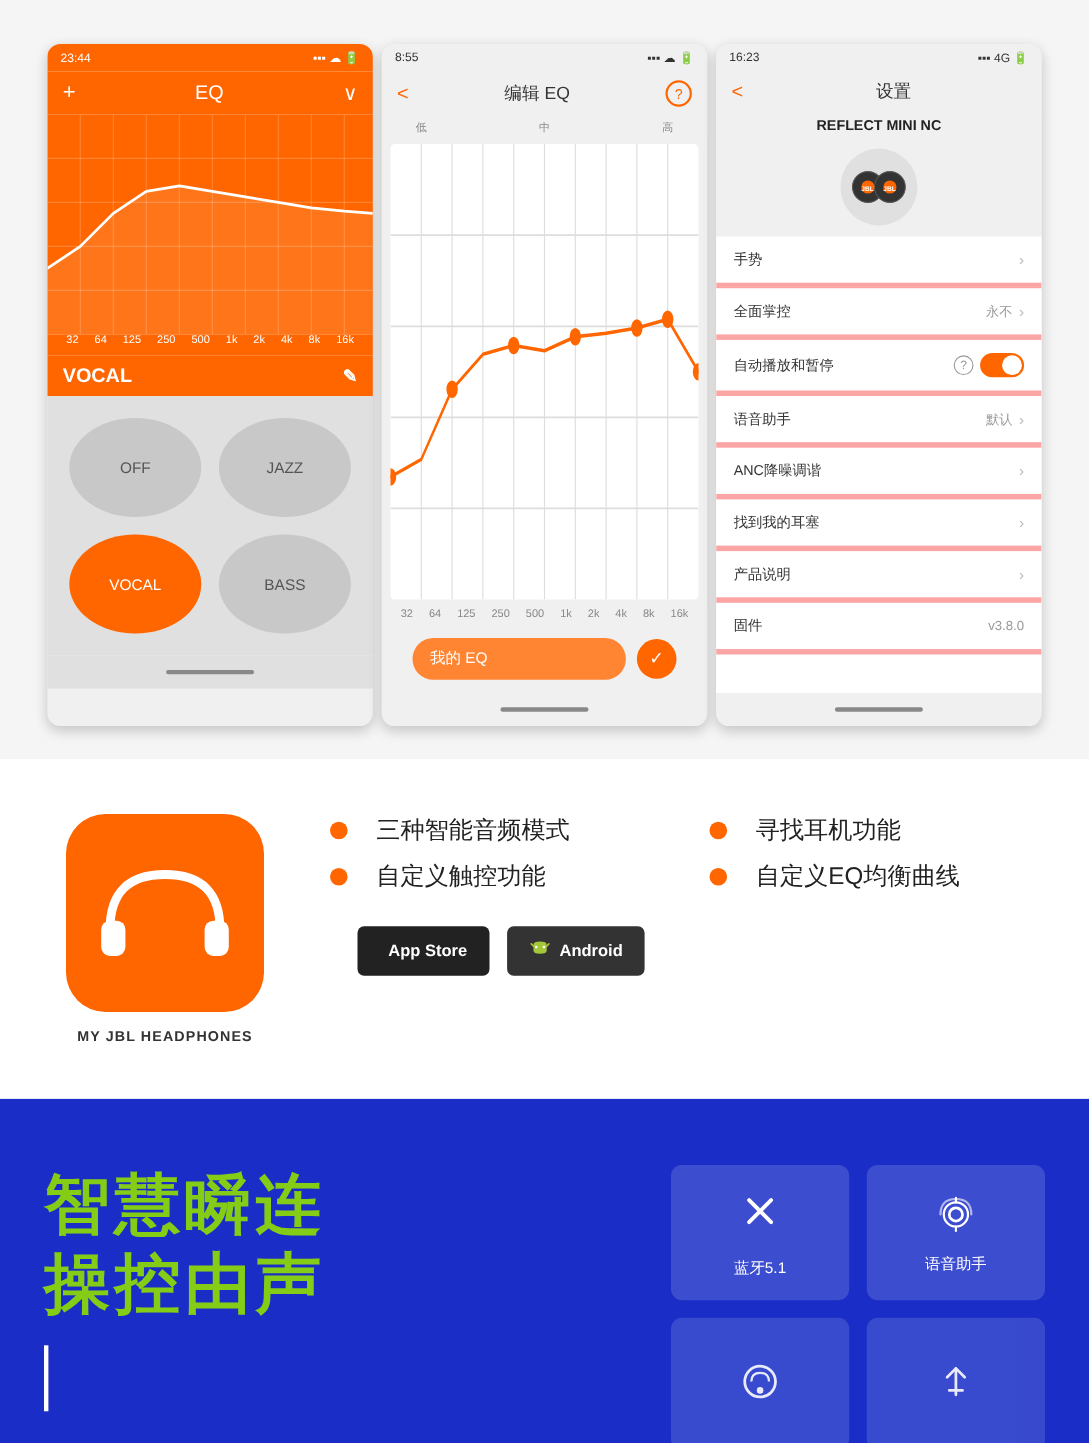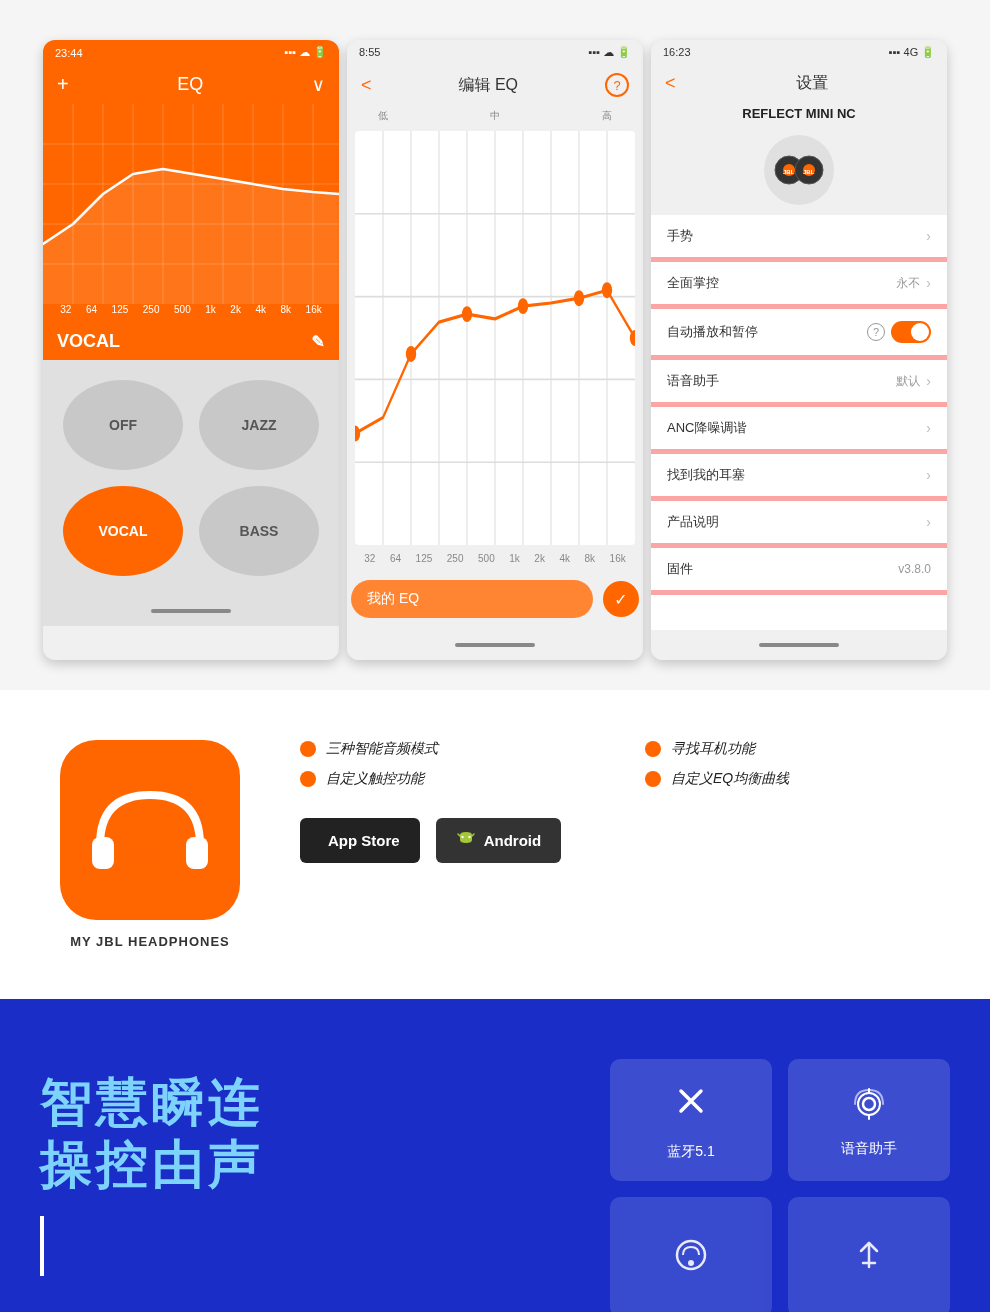--- a/index.html
+++ b/index.html
@@ -86,21 +86,21 @@
       padding: 20px;
     }
     .eq-btn {
       background: #c8c8c8;
       border-radius: 50%;
       display: flex;
       align-items: center;
       justify-content: center;
       font-size: 14px;
       color: #555;
-      font-weight: bold;
+      font-weight: normal;
       height: 90px;
     }
     .eq-btn.active {
       background: #ff6600;
       color: white;
     }
     .phone1-home {
       background: #e0e0e0;
       height: 30px;
       display: flex;
@@ -153,21 +153,21 @@
     .phone2-freq-bottom {
       display: flex;
       justify-content: space-around;
       padding: 4px 10px;
       font-size: 10px;
       color: #888;
       background: #f0f0f0;
     }
     .phone2-input-row {
       background: #f0f0f0;
-      padding: 12px 4px;
+      padding: 12px 28px;
       display: flex;
       align-items: center;
       gap: 10px;
     }
     .phone2-input {
       flex: 1;
       background: #ff8533;
       border-radius: 20px;
       padding: 10px 16px;
       color: white;
@@ -341,36 +341,36 @@
     }
     .features-grid {
       display: grid;
       grid-template-columns: 1fr 1fr;
       gap: 12px 40px;
       margin-bottom: 30px;
     }
     .feature-item {
       display: flex;
       align-items: center;
-      gap: 10px;
-      font-size: 14px;
+      gap: 26px;
+      font-size: 22px;
       color: #222;
-      font-style: italic;
     }
     .feature-dot {
       width: 16px;
       height: 16px;
       background: #ff6600;
       border-radius: 50%;
       flex-shrink: 0;
     }
     .download-buttons {
       display: flex;
       gap: 16px;
       margin-top: 10px;
+      margin-left: 25px;
     }
     .store-btn {
       display: flex;
       align-items: center;
       gap: 8px;
       background: #222;
       color: white;
       padding: 10px 20px;
       border-radius: 6px;
       font-size: 15px;
@@ -388,27 +388,26 @@
       padding: 60px 40px 40px 40px;
       min-height: 350px;
       display: flex;
       align-items: flex-start;
       gap: 40px;
     }
     .blue-text-area {
       flex: 1;
     }
     .blue-title {
-      font-size: 52px;
+      font-size: 60px;
       font-weight: 900;
-      color: #7dd3fc;
+      color: #84cc16;
       line-height: 1.2;
       letter-spacing: 4px;
       margin-bottom: 20px;
-      margin-top: 12px;
     }
     .blue-underline {
       width: 4px;
       height: 60px;
       background: white;
       margin-top: 10px;
     }
     .blue-icons-area {
       display: grid;
       grid-template-columns: 1fr 1fr;

